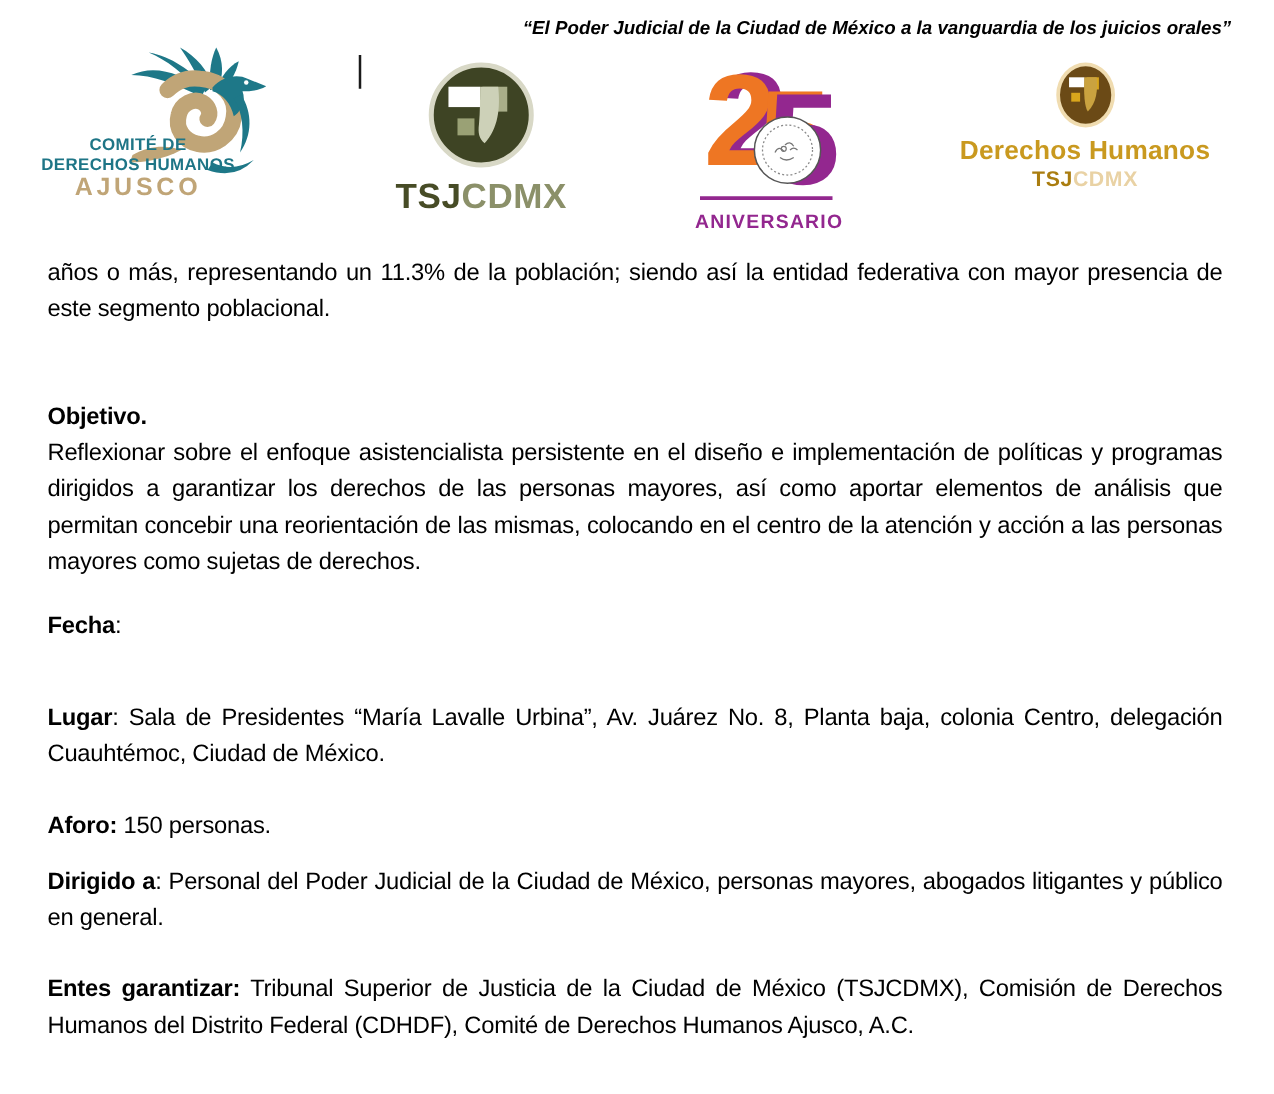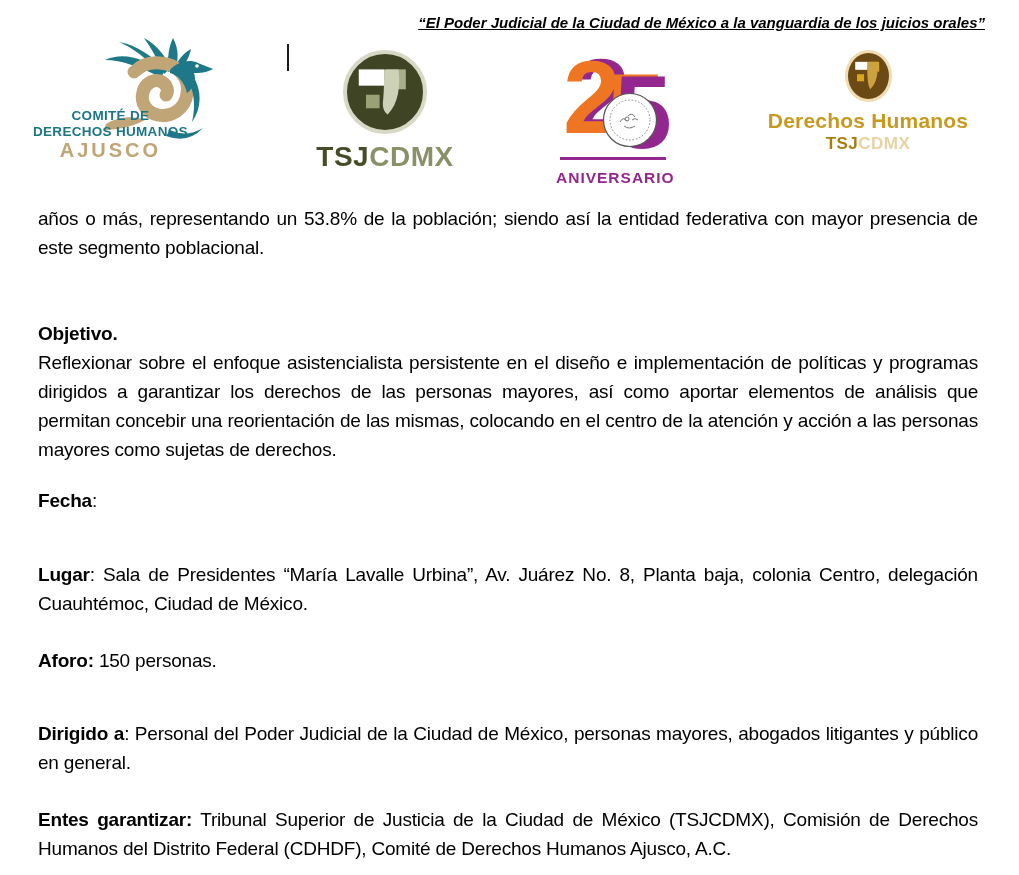--- a/index.html
+++ b/index.html
@@ -6,21 +6,20 @@
   html,body { background:#ffffff; }
   .page {
     position:relative; width:1019px; height:875px; background:#ffffff;
     font-family:"Liberation Sans", sans-serif; color:#000; overflow:hidden;
   }
   
   .quote {
     position:absolute; top:14px; right:34px;
     font-size:15px; font-weight:bold; font-style:italic; color:#000;
     white-space:nowrap;
-    text-decoration:underline;
   }
   .separator-bar {
     position:absolute; left:287px; top:44px; width:2px; height:27px; background:#1a1a1a;
   }
   
   .logo-ajusco { position:absolute; left:30px; top:36px; width:250px; height:130px;text-align:center; }
   .logo-ajusco svg.dove { position:absolute; left:70px; top:0; }
   .ajusco-text { position:absolute; left:3px; top:72px; line-height:16px; }
   .ajusco-l1, .ajusco-l2 { font-size:13.5px; font-weight:bold; color:#1e7586; letter-spacing:.3px; }
   .ajusco-l3 { font-size:20px; font-weight:bold; color:#c0a577; letter-spacing:3px; margin-top:2px; }
@@ -65,21 +64,21 @@
     position:absolute; left:38px; right:41px; top:204px;
     font-size:19px; line-height:29px; letter-spacing:-0.2px; color:#000;
   }
   .doc p { text-align:justify; }
   .b { font-weight:bold; }
   .intro      { margin-bottom:57px; }
   .obj-body   { margin-bottom:22px; }
   .fecha-blk  { margin-bottom:42px; }
   .fecha-val  { text-decoration:underline; }
   .lugar-p    { margin-bottom:28px;margin-top:45px; }
-  .aforo-p    { margin-bottom:44px; }
+  .aforo-p    { margin-bottom:16px; }
   .dirigido-p { margin-bottom:28px; }
 </style>
 </head>
 <body>
 
 <div class="page">
 
   <div class="quote">“El Poder Judicial de la Ciudad de México a la vanguardia de los juicios orales”</div>
 
   <div class="logo-ajusco">
@@ -150,21 +149,21 @@
         <path d="M 22 10 L 33 10 C 34 22 33 33 25 41 C 22 37 21 24 22 10 Z" fill="#caa23f"></path>
         <rect x="10" y="24" width="8" height="8" fill="#d9a61c"></rect>
       </svg>
     </div>
     <div class="dh-title">Derechos Humanos</div>
     <div class="dh-sub"><span class="tsj">TSJ</span><span class="cdmx">CDMX</span></div>
   </div>
 
   <div class="doc">
 
-    <p class="intro">años o más, representando un 53.8% de la población; siendo así la entidad federativa con mayor presencia de este segmento poblacional.</p>
+    <p class="intro">años o más, representando un 11.3% de la población; siendo así la entidad federativa con mayor presencia de este segmento poblacional.</p>
 
     <div class="b">Objetivo.</div>
     <p class="obj-body">Reflexionar sobre el enfoque asistencialista persistente en el diseño e implementación de políticas y programas dirigidos a garantizar los derechos de las personas mayores, así como aportar elementos de análisis que permitan concebir una reorientación de las mismas, colocando en el centro de la atención y acción a las personas mayores como sujetas de derechos.</p>
 
     <div class="fecha-blk">
       <div><span class="b">Fecha</span><span>:</span></div>
     </div>
 
     <p class="lugar-p"><span class="b">Lugar</span><span>: Sala de Presidentes “María Lavalle Urbina”, Av. Juárez No. 8, Planta baja, colonia Centro, delegación Cuauhtémoc, Ciudad de México.</span></p>
 

